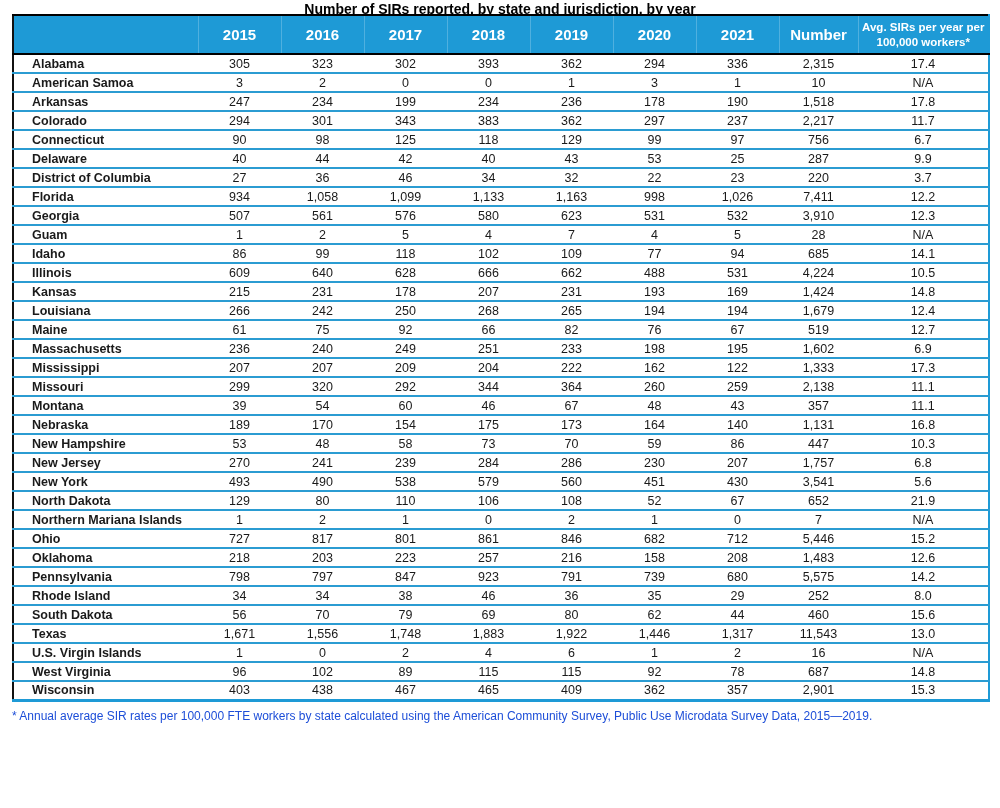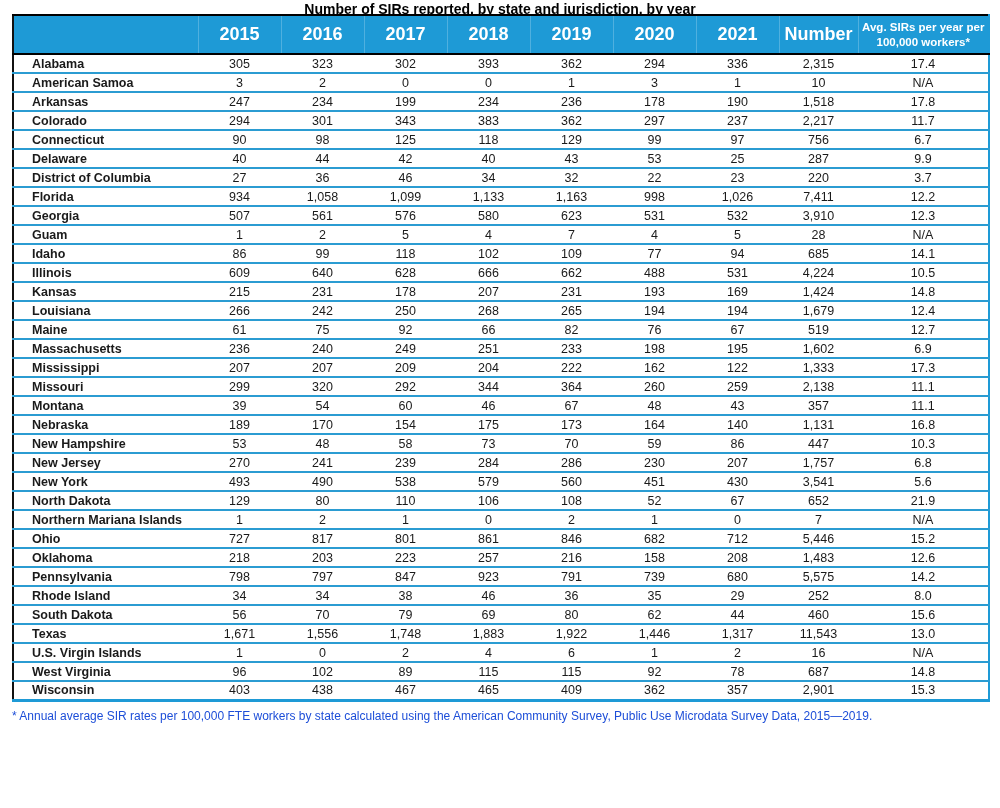--- a/index.html
+++ b/index.html
@@ -37,21 +37,21 @@
     border-bottom: 3px solid #1e9ad6;
   }
   col.c-state { width: 185px; }
   col.c-year  { width: 83px; }
   col.c-total { width: 79px; }
   col.c-avg   { width: 131px; }
   thead th {
     background: #1e9ad6;
     color: #ffffff;
     font-weight: bold;
-    font-size: 18px;
+    font-size: 15px;
     height: 39px;
     text-align: center;
     vertical-align: middle;
     border-left: 1px solid #4fb0df;
     border-bottom: 2px solid #000000;
     padding: 0 2px;
   }
   thead th:first-child { border-left: none; }
   thead th.avg-head { font-size: 11.5px; line-height: 1.25; }
   tbody td {

